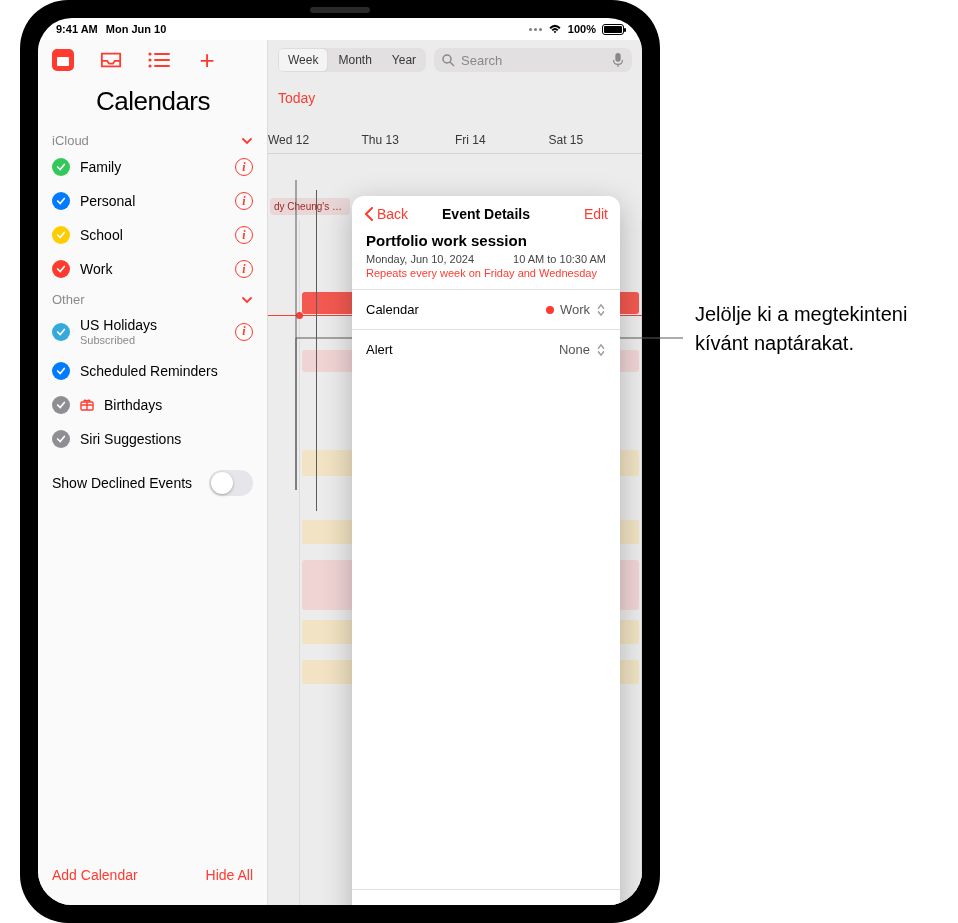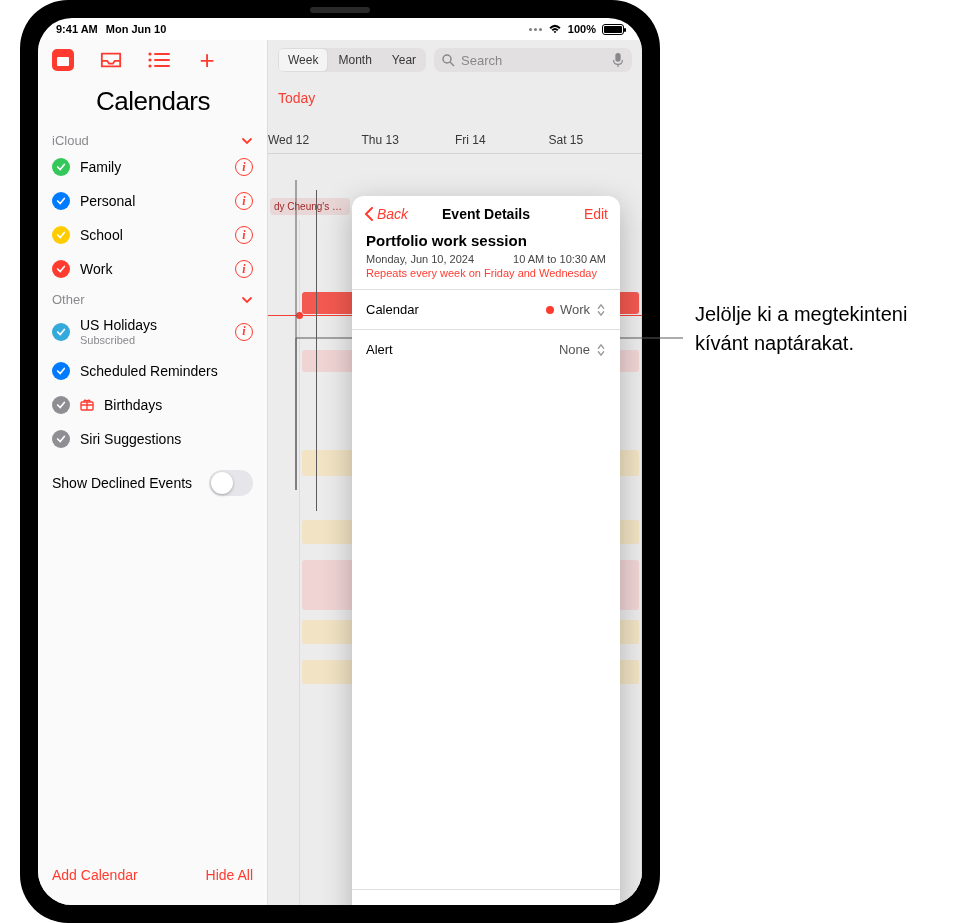--- a/index.html
+++ b/index.html
@@ -115,21 +115,21 @@
   .now-line{position:absolute;left:0;right:0;height:1px;background:#ff3b30;}
   .now-line::before{content:"";position:absolute;left:28px;top:-3px;width:7px;height:7px;border-radius:50%;background:#ff3b30;}
 
   
   .popover{
     position:absolute; top:156px; left:84px; width:268px;
     background:#fff;border-radius:12px;box-shadow:0 8px 30px rgba(0,0,0,.25);
     overflow:hidden;font-size:13px; z-index:10;
   }
   .pop-top{display:flex;align-items:center;justify-content:space-between;padding:10px 12px;}
-  .pop-back{display:flex;align-items:center;gap:3px;color:#ff3b30;font-size:14px;font-style:italic;}
+  .pop-back{display:flex;align-items:center;gap:3px;color:#ff3b30;font-size:14px;}
   .pop-title{font-weight:600;font-size:14px;}
   .pop-edit{color:#ff3b30;font-size:14px;margin-left:20px;}
   .pop-body{padding:0 14px 10px;}
   .pop-body h3{font-size:15px;font-weight:700;margin-bottom:4px;}
   .meta{display:flex;justify-content:space-between;font-size:11px;color:#444;}
   .repeat{font-size:11px;color:#ff3b30;margin-top:2px;}
   .pop-row{display:flex;justify-content:space-between;align-items:center;padding:12px 14px;border-top:.5px solid #e0e0e0;font-size:13px;}
   .pop-val{display:flex;align-items:center;gap:6px;color:#555;}
   .dot{width:8px;height:8px;border-radius:50%;}
   .updn{width:10px;height:14px;color:#999;}

